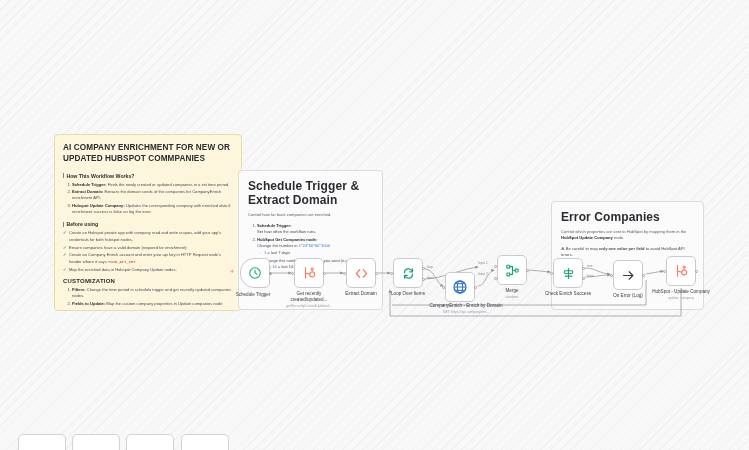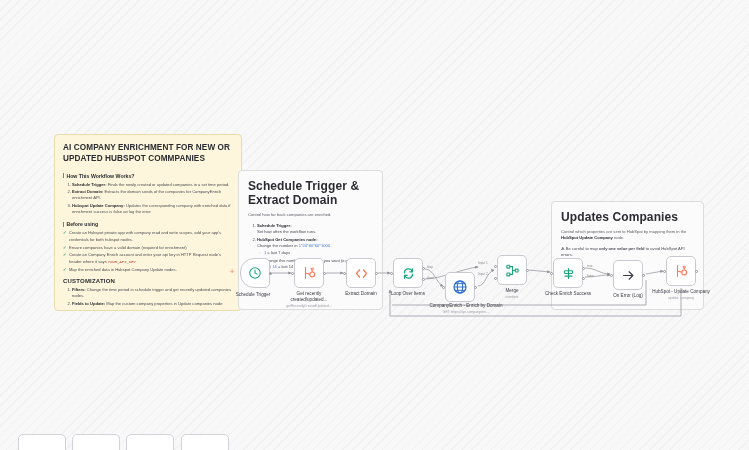--- a/index.html
+++ b/index.html
@@ -198,21 +198,21 @@
         <ul class="ulist">
           <li><span class="blue">1</span><span> = last 7 days</span></li>
           <li><span>Change this number to any value you want (e.g. </span><span class="blue">1</span><span> = last 1 day, </span><span class="blue">14</span><span> = last 14 days)</span></li>
         </ul>
       </li>
     </ol>
   </div>
 
 
   <div class="sticky gray" id="note-update">
-    <div class="gt">Updates Companies</div>
+    <div class="gt">Error Companies</div>
     <div class="gsub">
       <span>Control which properties are sent to HubSpot by mapping them in the </span><b>HubSpot Update Company</b><span> node.</span>
     </div>
     <div class="warn">
       <span class="tri">⚠</span>
       <span>Be careful to map </span><b>only one value per field</b><span> to avoid HubSpot API errors.</span>
     </div>
   </div>
 
   <div class="node trig" style="left:240px;top:258px;">

